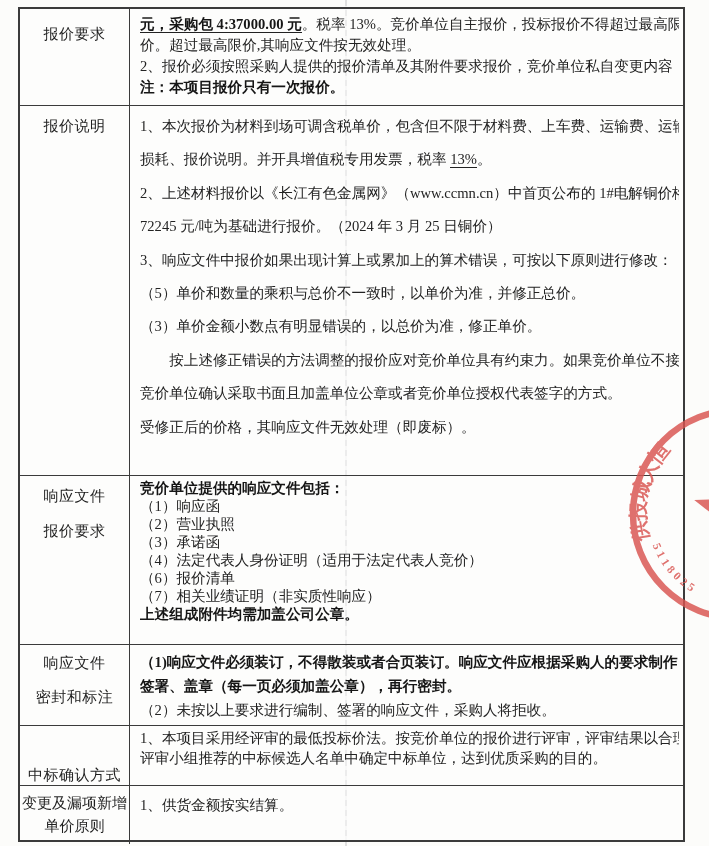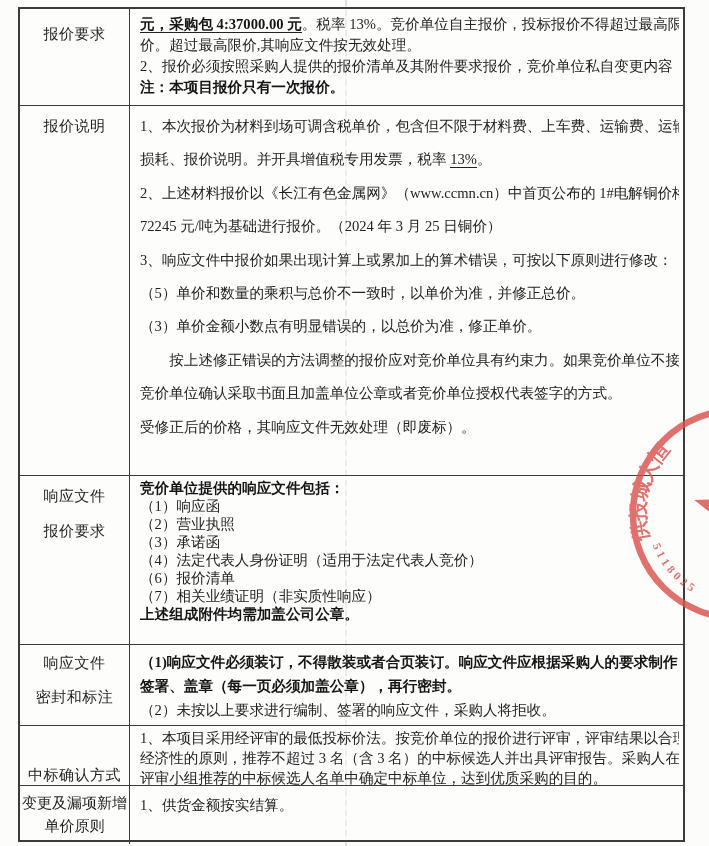--- a/index.html
+++ b/index.html
@@ -100,21 +100,20 @@
           <div class="line"><span class="b">签署、盖章（每一页必须加盖公章），再行密封。</span></div>
           <div class="line"><span>（2）未按以上要求进行编制、签署的响应文件，采购人将拒收。</span></div>
         </div>
       </div>
       <div class="row r4">
         <div class="label">
           <div>中标确认方式</div>
         </div>
         <div class="content">
           <div class="line"><span>1、本项目采用经评审的最低投标价法。按竞价单位的报价进行评审，评审结果以合理</span></div>
-          <div class="line"><span>经济性的原则，推荐不超过 3 名（含 3 名）的中标候选人并出具评审报告。采购人在</span></div>
           <div class="line"><span>评审小组推荐的中标候选人名单中确定中标单位，达到优质采购的目的。</span></div>
         </div>
       </div>
       <div class="row r5">
         <div class="label">
           <div>变更及漏项新增</div>
           <div>单价原则</div>
         </div>
         <div class="content">
           <div class="line"><span>1、供货金额按实结算。</span></div>

